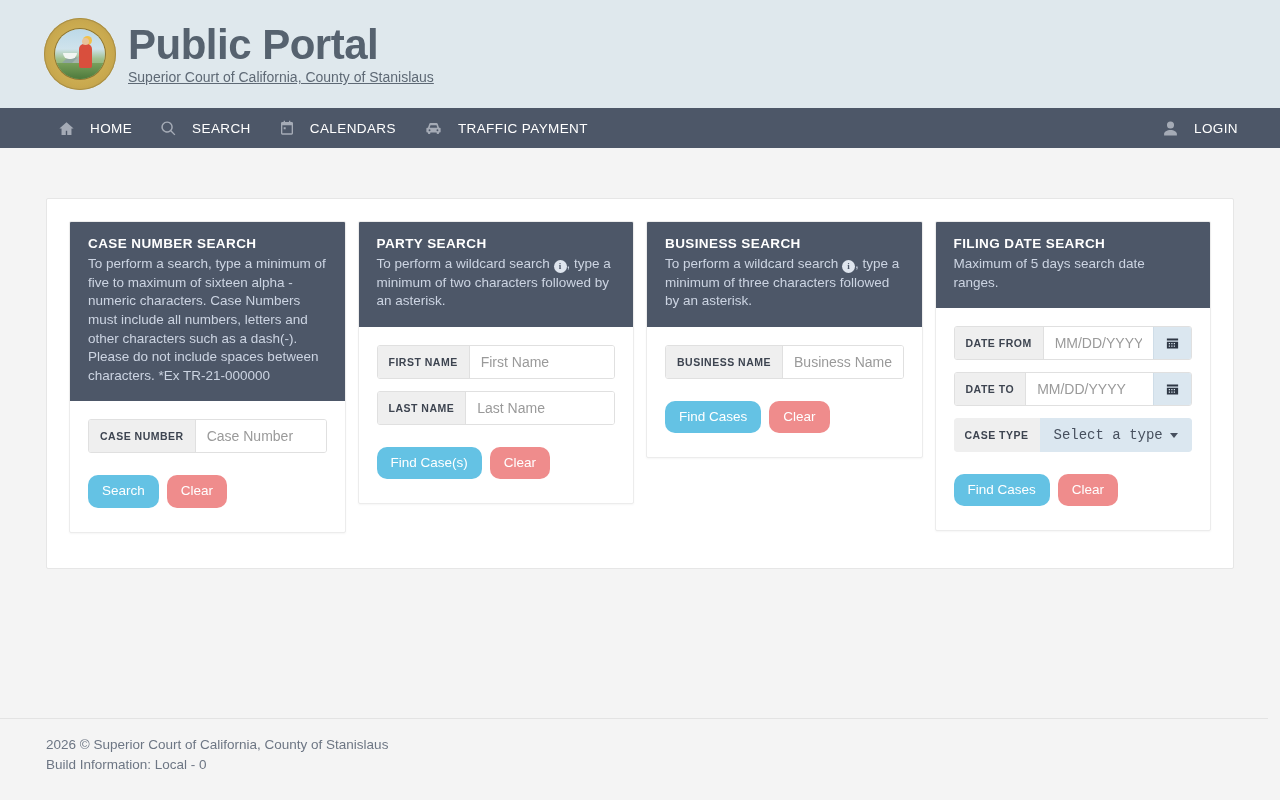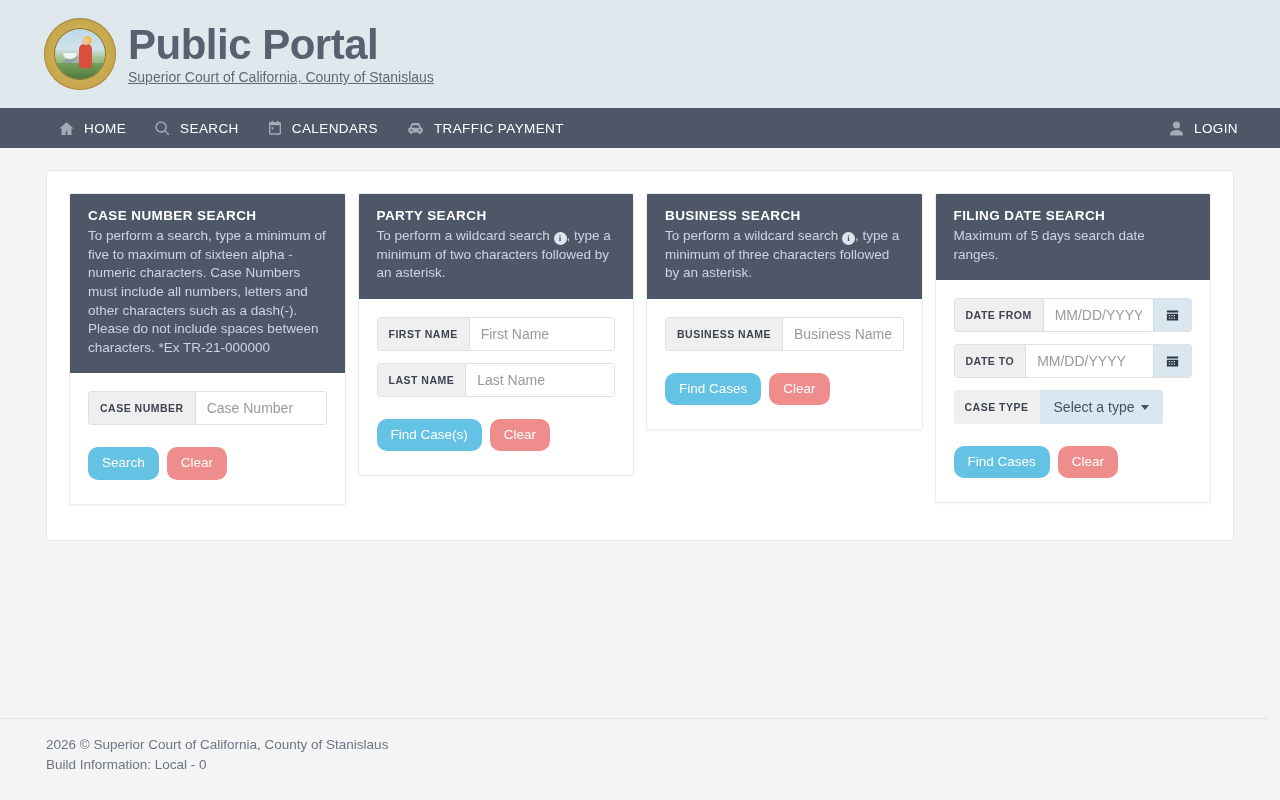--- a/index.html
+++ b/index.html
@@ -103,21 +103,21 @@
     display: flex;
     align-items: center;
     padding: 0 28px 0 44px;
     color: #ffffff;
   }
   .nav-left { display: flex; align-items: center; gap: 0px; }
   .nav-right { margin-left: auto; display: flex; align-items: center; }
   .nav-item {
     display: flex;
     align-items: center;
-    gap: 9px;
+    gap: 15px;
     padding: 0 14px;
     height: 40px;
     font-size: 13.5px;
     letter-spacing: 0.4px;
     color: #ffffff;
     cursor: pointer;
     white-space: nowrap;
   }
   .nav-item:first-child { padding-left: 14px; }
   .nav-item .ico { display: flex; align-items: center; opacity: 0.75; }
@@ -129,20 +129,21 @@
   }
   .panel {
     background: #ffffff;
     border: 1px solid #e6e6e6;
     border-radius: 2px;
     padding: 22px;
     display: flex;
     gap: 12px;
     align-items: flex-start;
     min-height: 371px;
+    margin-top: 28px;
   }
   .card {
     flex: 1 1 0;
     background: #ffffff;
     border: 1px solid #ececec;
     border-radius: 2px;
     box-shadow: 0 1px 2px rgba(0,0,0,0.04);
     display: flex;
     flex-direction: column;
     overflow: hidden;
@@ -232,21 +233,21 @@
 
   .select-group { border: 0; background: transparent; height: 34px; }
   .select-group .input-addon {
     border: 0;
     border-radius: 3px 0 0 3px;
   }
   .select-btn {
     background: #dbe7f0;
     border: 0;
     border-radius: 0 3px 3px 0;
-    font-family: Liberation Sans, sans-serif;
+    font-family: Liberation Mono, monospace;
     font-size: 14px;
     color: #47505e;
     padding: 0 14px;
     display: flex;
     align-items: center;
     gap: 7px;
     cursor: pointer;
   }
   .caret {
     width: 0; height: 0;

